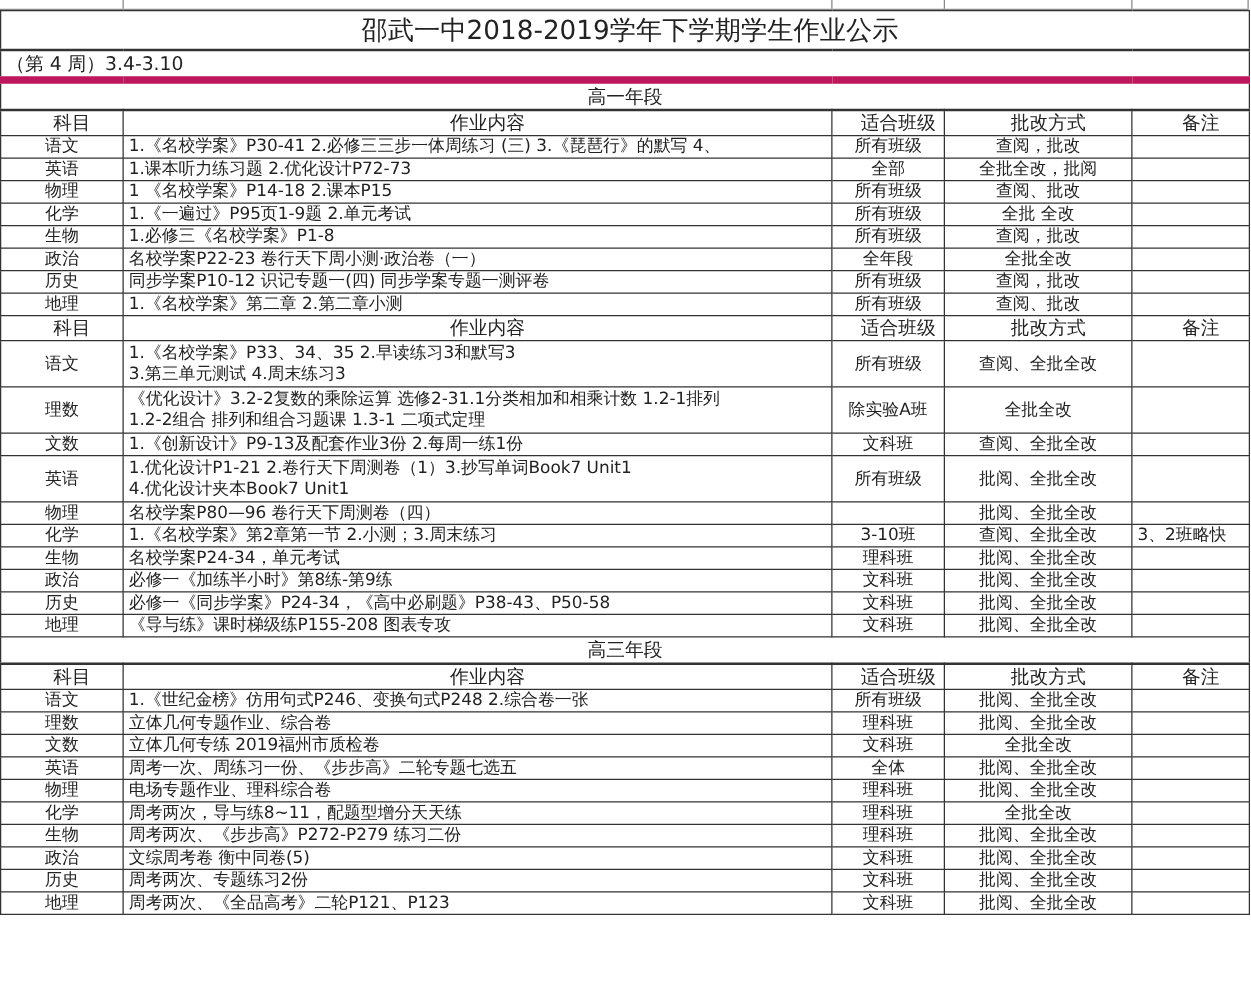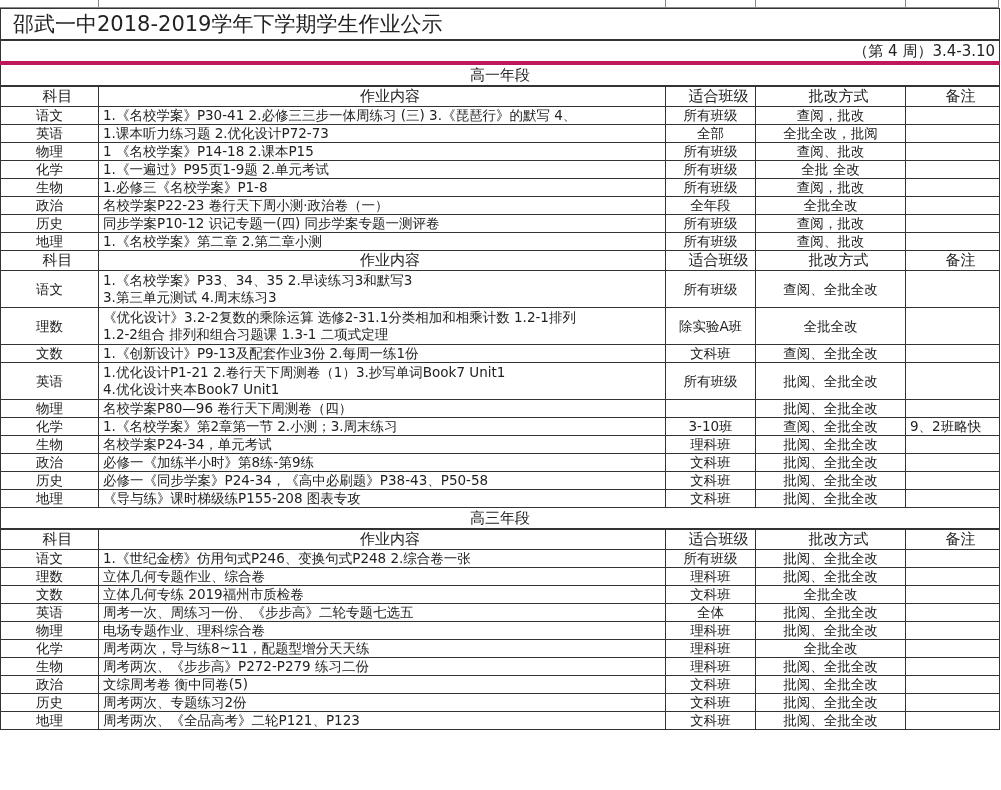--- a/index.html
+++ b/index.html
@@ -5,22 +5,22 @@
   html, body { margin:0; padding:0; background:#ffffff; }
   body { width:1001px; height:790px; overflow:hidden; position:relative;
          font-family:"DejaVu Sans", "Liberation Sans", sans-serif; color:#222; }
   .sheet { position:absolute; left:0; top:0; width:999px; }
   .toprow { height:7px; border-bottom:1px solid #888; position:relative; }
   .toprow span { position:absolute; top:0; bottom:0; border-left:1px solid #888; }
   table { border-collapse:collapse; width:999px; table-layout:fixed; }
   td { border:1px solid #333; padding:0 4px; font-size:13.5px; line-height:17px; height:17px;
        white-space:nowrap; overflow:hidden; vertical-align:middle; }
   td.c { text-align:center; }
-  .title td { font-size:21px; height:30px; line-height:30px; border-bottom:2px solid #333;padding-left:12px; }
-  .week td { font-size:15px; height:20px; text-align:right; border-bottom:4px solid #be185d; }
+  .title td { font-size:21px; height:30px; line-height:30px; text-align:center; border-bottom:2px solid #333;padding-left:12px; }
+  .week td { font-size:15px; height:20px; text-align:left; border-bottom:6px solid #be185d; }
   .grade td { font-size:15px; height:20px; text-align:center; border-bottom:2px solid #333;margin-left:33px; }
   .hdr td { font-size:15px; height:19px; text-align:center;padding-left:20px; }
   .r2 td { height:36px; }
   .r2 td.wrap { white-space:normal; line-height:17px; }
   col.c1 { width:98px; } col.c2 { width:567px; } col.c3 { width:90px; } col.c4 { width:150px; } col.c5 { width:94px; }
 </style>
 </head>
 <body>
 
 <div class="sheet">
@@ -152,21 +152,21 @@
       <td class="">名校学案P80—96   卷行天下周测卷（四）</td>
       <td class="c"></td>
       <td class="c">批阅、全批全改</td>
       <td></td>
         </tr>
         <tr>
       <td class="c">化学</td>
       <td class="">1.《名校学案》第2章第一节  2.小测；3.周末练习</td>
       <td class="c">3-10班</td>
       <td class="c">查阅、全批全改</td>
-      <td>9、2班略快</td>
+      <td>3、2班略快</td>
         </tr>
         <tr>
       <td class="c">生物</td>
       <td class="">名校学案P24-34，单元考试</td>
       <td class="c">理科班</td>
       <td class="c">批阅、全批全改</td>
       <td></td>
         </tr>
         <tr>
       <td class="c">政治</td>

